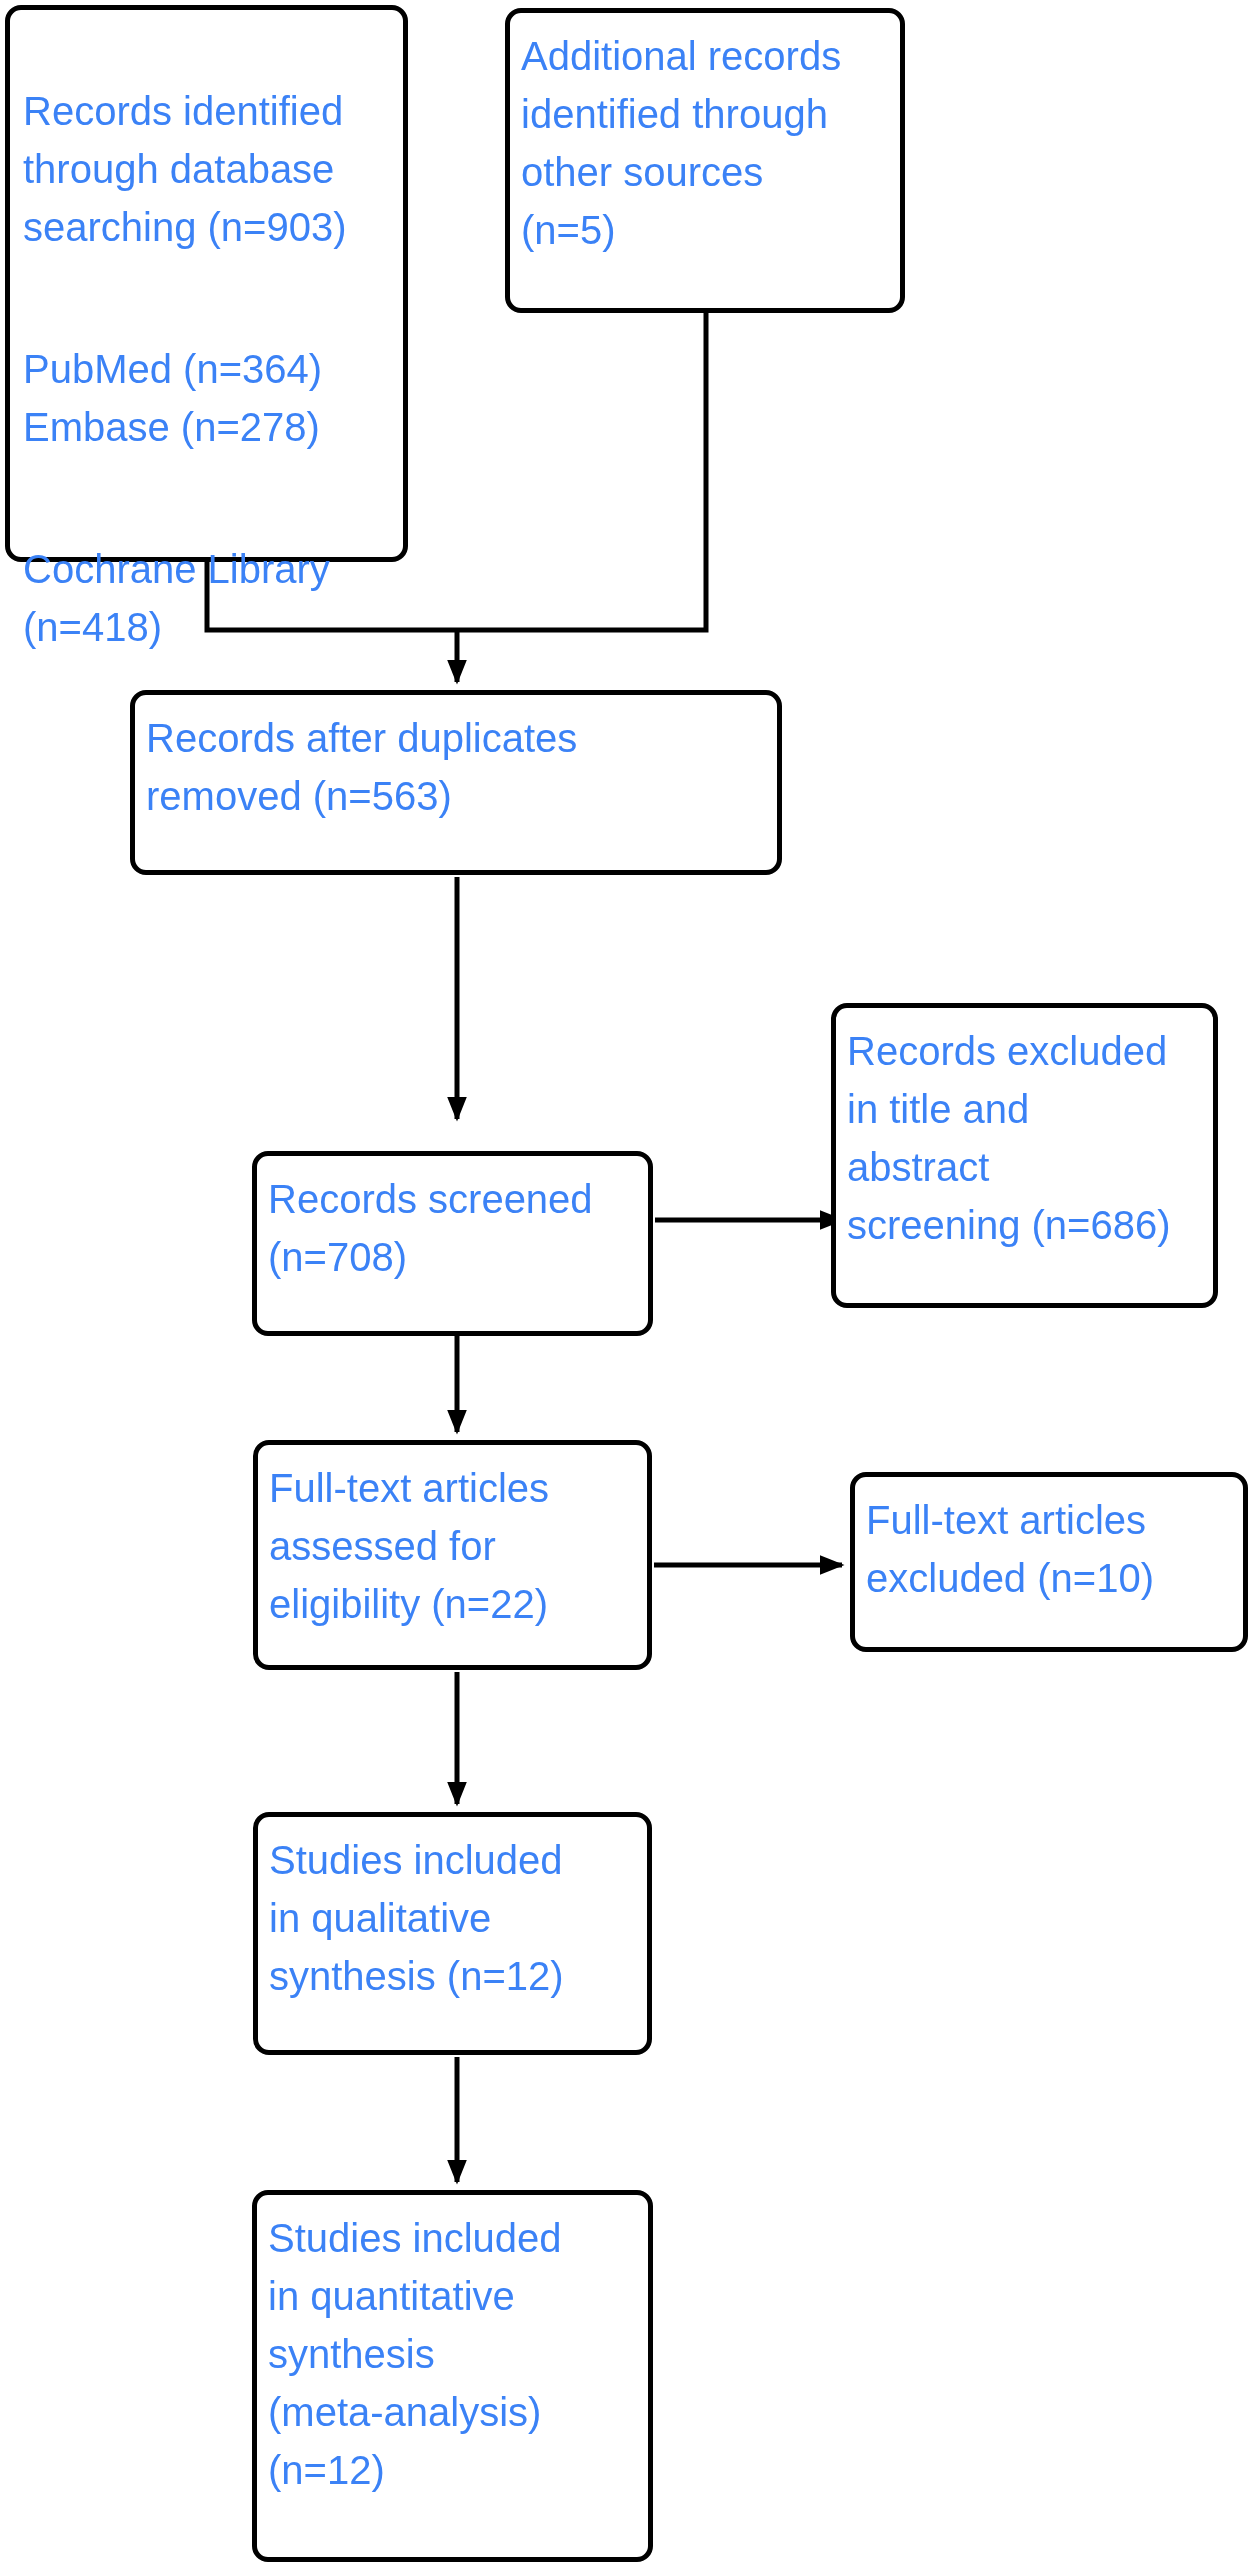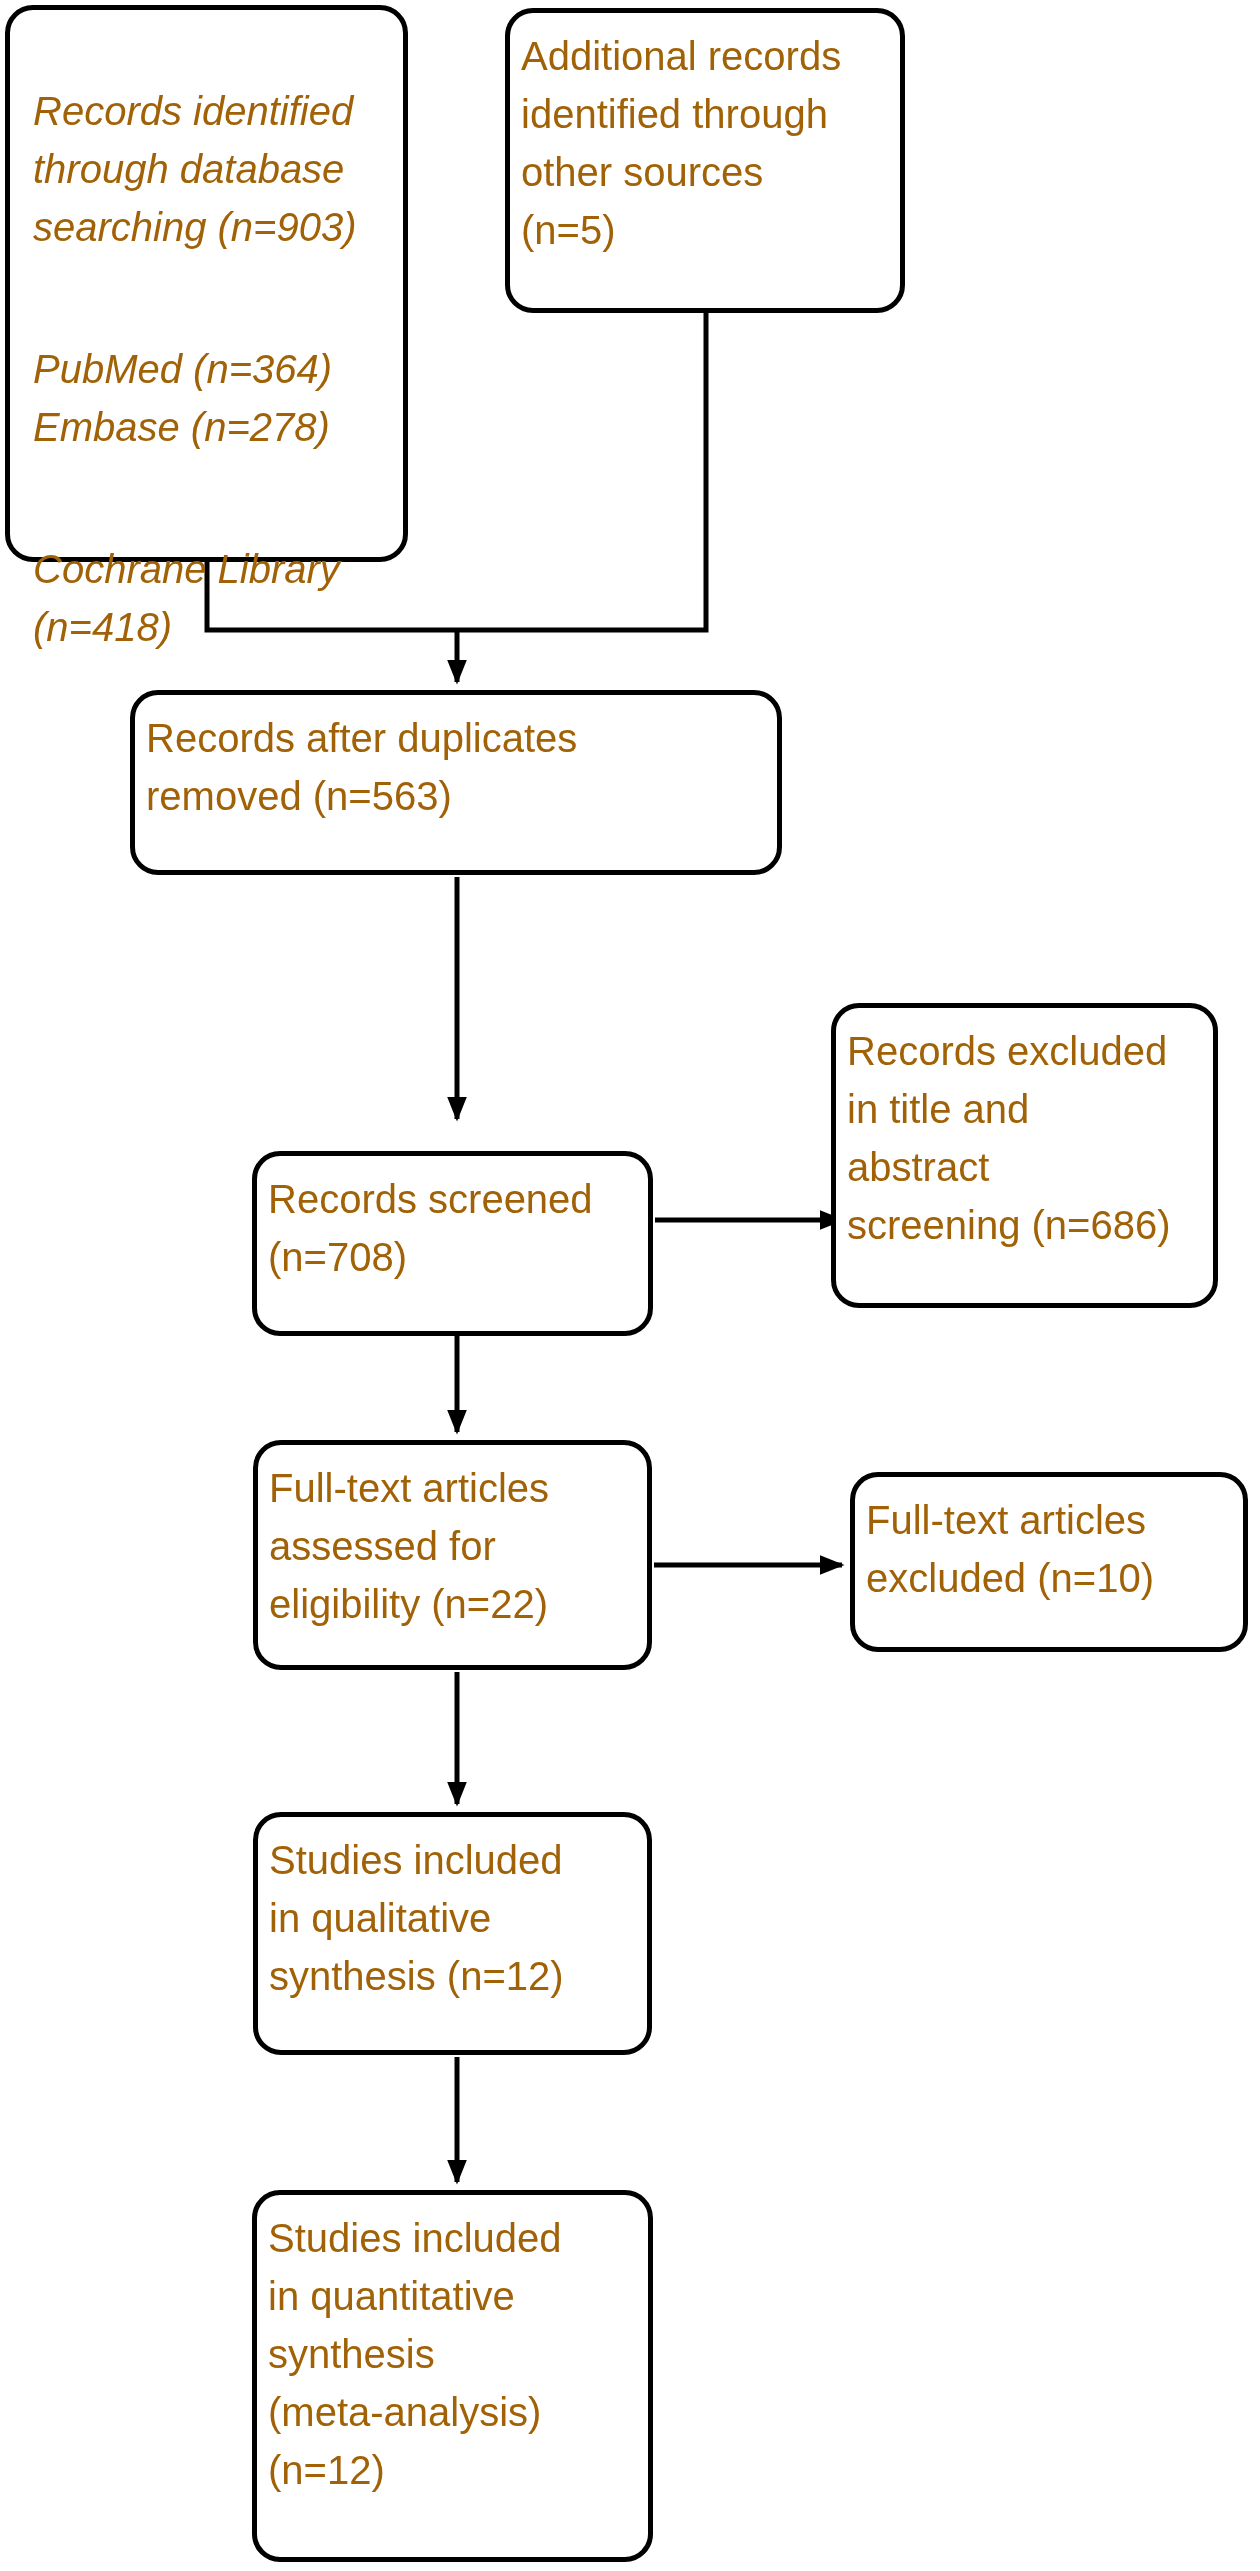--- a/index.html
+++ b/index.html
@@ -15,29 +15,29 @@
     position: absolute;
     left: 0; top: 0;
     width: 1260px; height: 2571px;
     z-index: 0;
   }
   .box {
     position: absolute;
     box-sizing: border-box;
     background: #ffffff;
     border: 5px solid #000000;
-    border-radius: 28px;
-    color: #a16207;
+    border-radius: 16px;
+    color: #3b82f6;
     font-size: 40px;
     line-height: 58px;
     padding: 14px 12px 0 11px;
     white-space: pre-line;
     z-index: 1;
   }
-  .box p { margin: 0 0 26px 12px; white-space: pre-line; font-style: italic; }
+  .box p { margin: 0 0 26px 2px; white-space: pre-line; }
   
   #box-id-db      { left: 5px;   top: 5px;    width: 403px; height: 557px; }
   #box-id-other   { left: 505px; top: 8px;    width: 400px; height: 305px; }
   #box-dedup      { left: 130px; top: 690px;  width: 652px; height: 185px; }
   #box-screened   { left: 252px; top: 1127px; width: 401px; height: 185px; margin-top: 24px; }
   #box-excluded   { left: 831px; top: 1003px; width: 387px; height: 305px; }
   #box-fulltext   { left: 253px; top: 1440px; width: 399px; height: 230px; }
   #box-ft-excl    { left: 850px; top: 1472px; width: 398px; height: 180px; }
   #box-qualit     { left: 253px; top: 1812px; width: 399px; height: 243px; }
   #box-quantit    { left: 252px; top: 2190px; width: 401px; height: 372px; }

